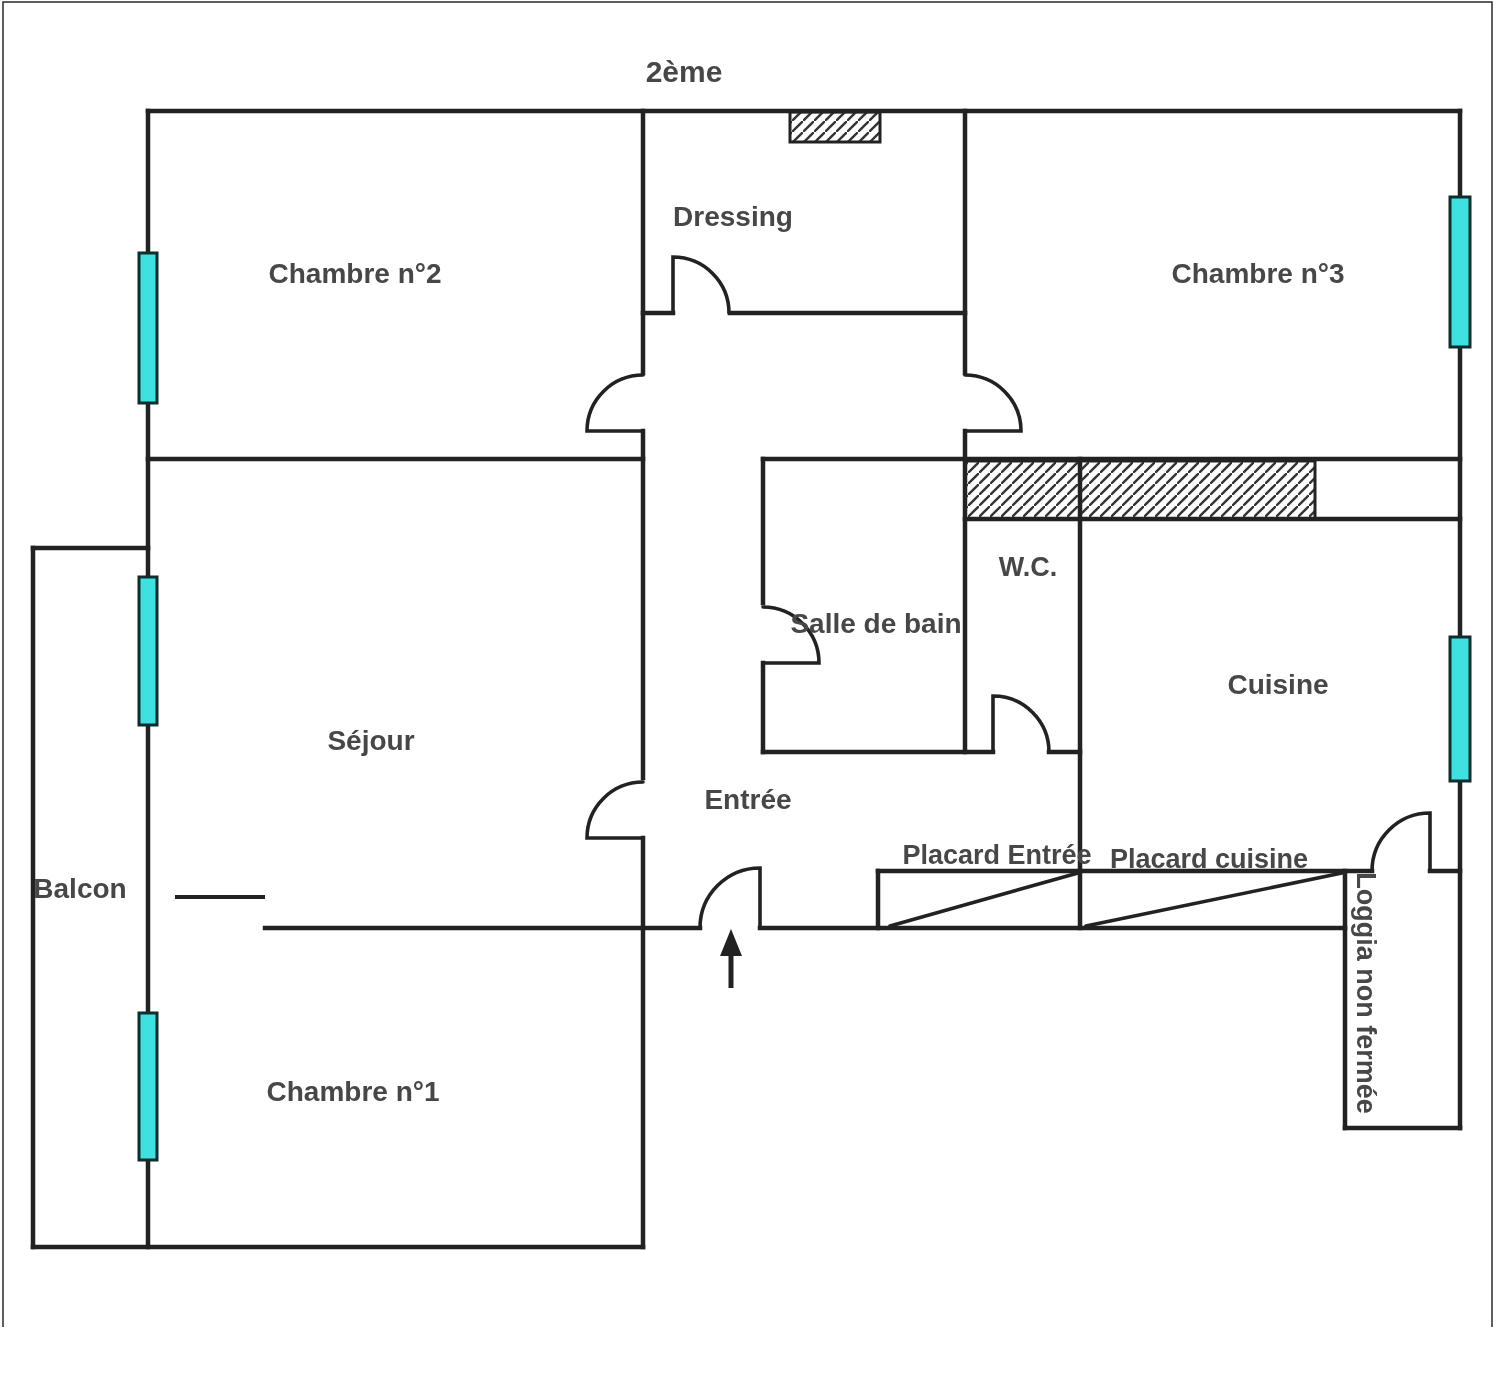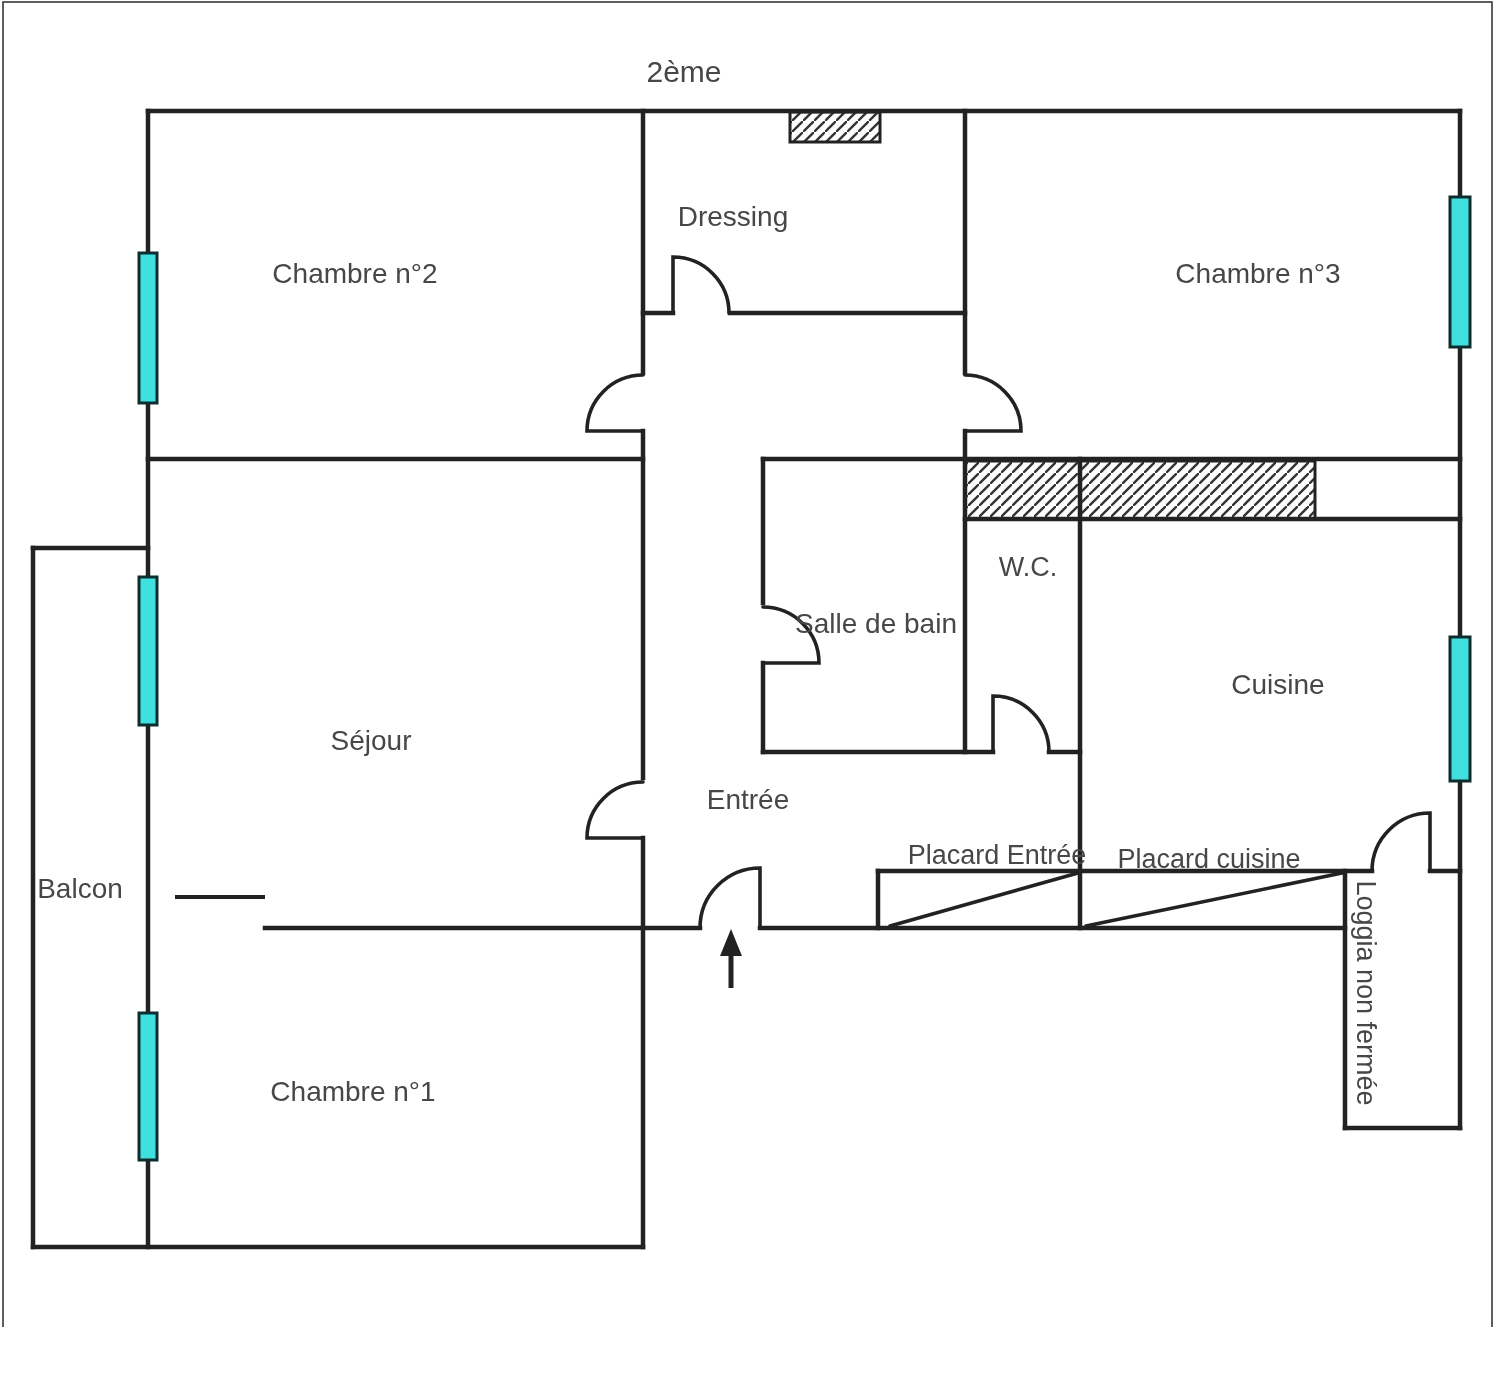--- a/index.html
+++ b/index.html
@@ -5,21 +5,21 @@
   :root{
     --wall:#222222;
     --window:#3fe0e0;
     --window_border:#0e2e2e;
     --label:#474747;
     --background:#ffffff;
     --hatch:#333333;
     --border:#2a2a2a;
   }
   html,body{margin:0;padding:0;background:var(--background);}
-  .stage{width:1500px;height:1327px;position:relative;background:var(--background);}
+  .stage{width:1500px;height:1327px;position:relative;background:var(--background);font-weight:bold;}
   svg{display:block;}
   .wall{stroke:var(--wall);stroke-width:4.5;fill:none;stroke-linecap:square;}
   .door{stroke:var(--wall);stroke-width:3.6;fill:none;stroke-linecap:round;}
   .slide{stroke:var(--wall);stroke-width:4;fill:none;stroke-linecap:square;}
   .win{fill:var(--window);stroke:var(--window_border);stroke-width:3;}
   .vent{fill:url(#hatchpat);stroke:var(--wall);stroke-width:3;}
   .arrow-line{stroke:var(--wall);stroke-width:5;fill:none;}
   .arrow-head{fill:var(--wall);stroke:none;}
   .frame{fill:none;stroke:var(--border);stroke-width:1.5;}
   text{fill:var(--label);font-family:"Liberation Sans","DejaVu Sans",sans-serif;}

